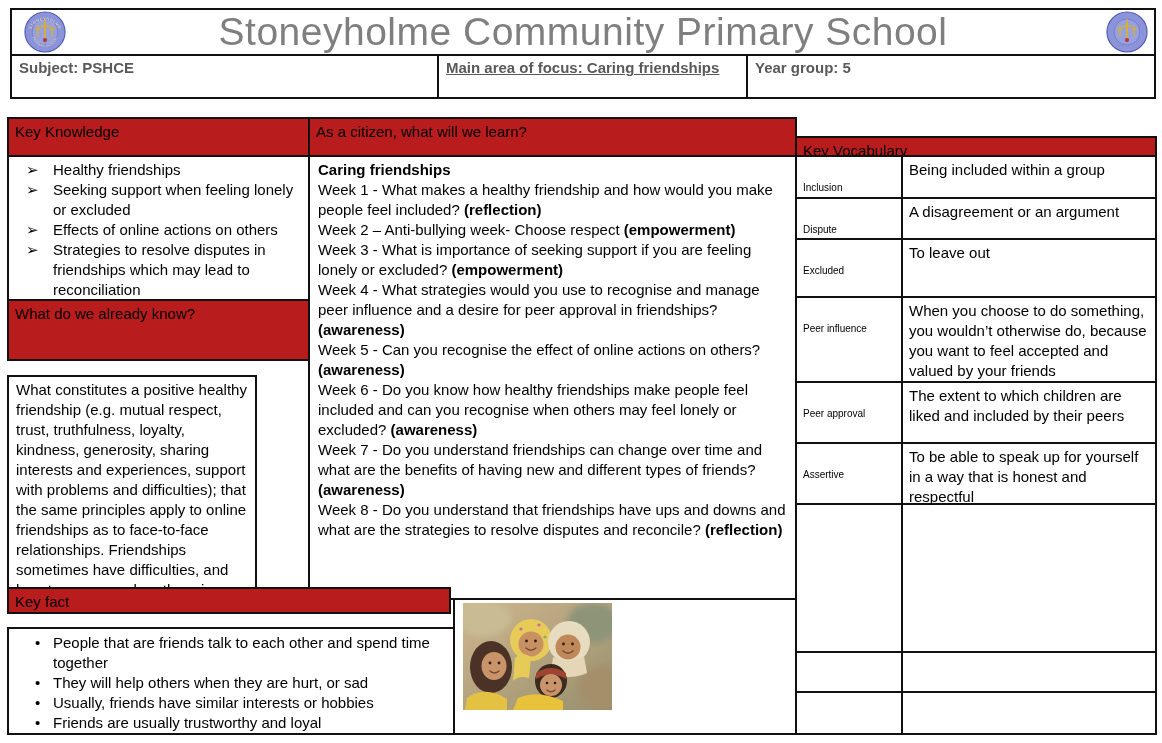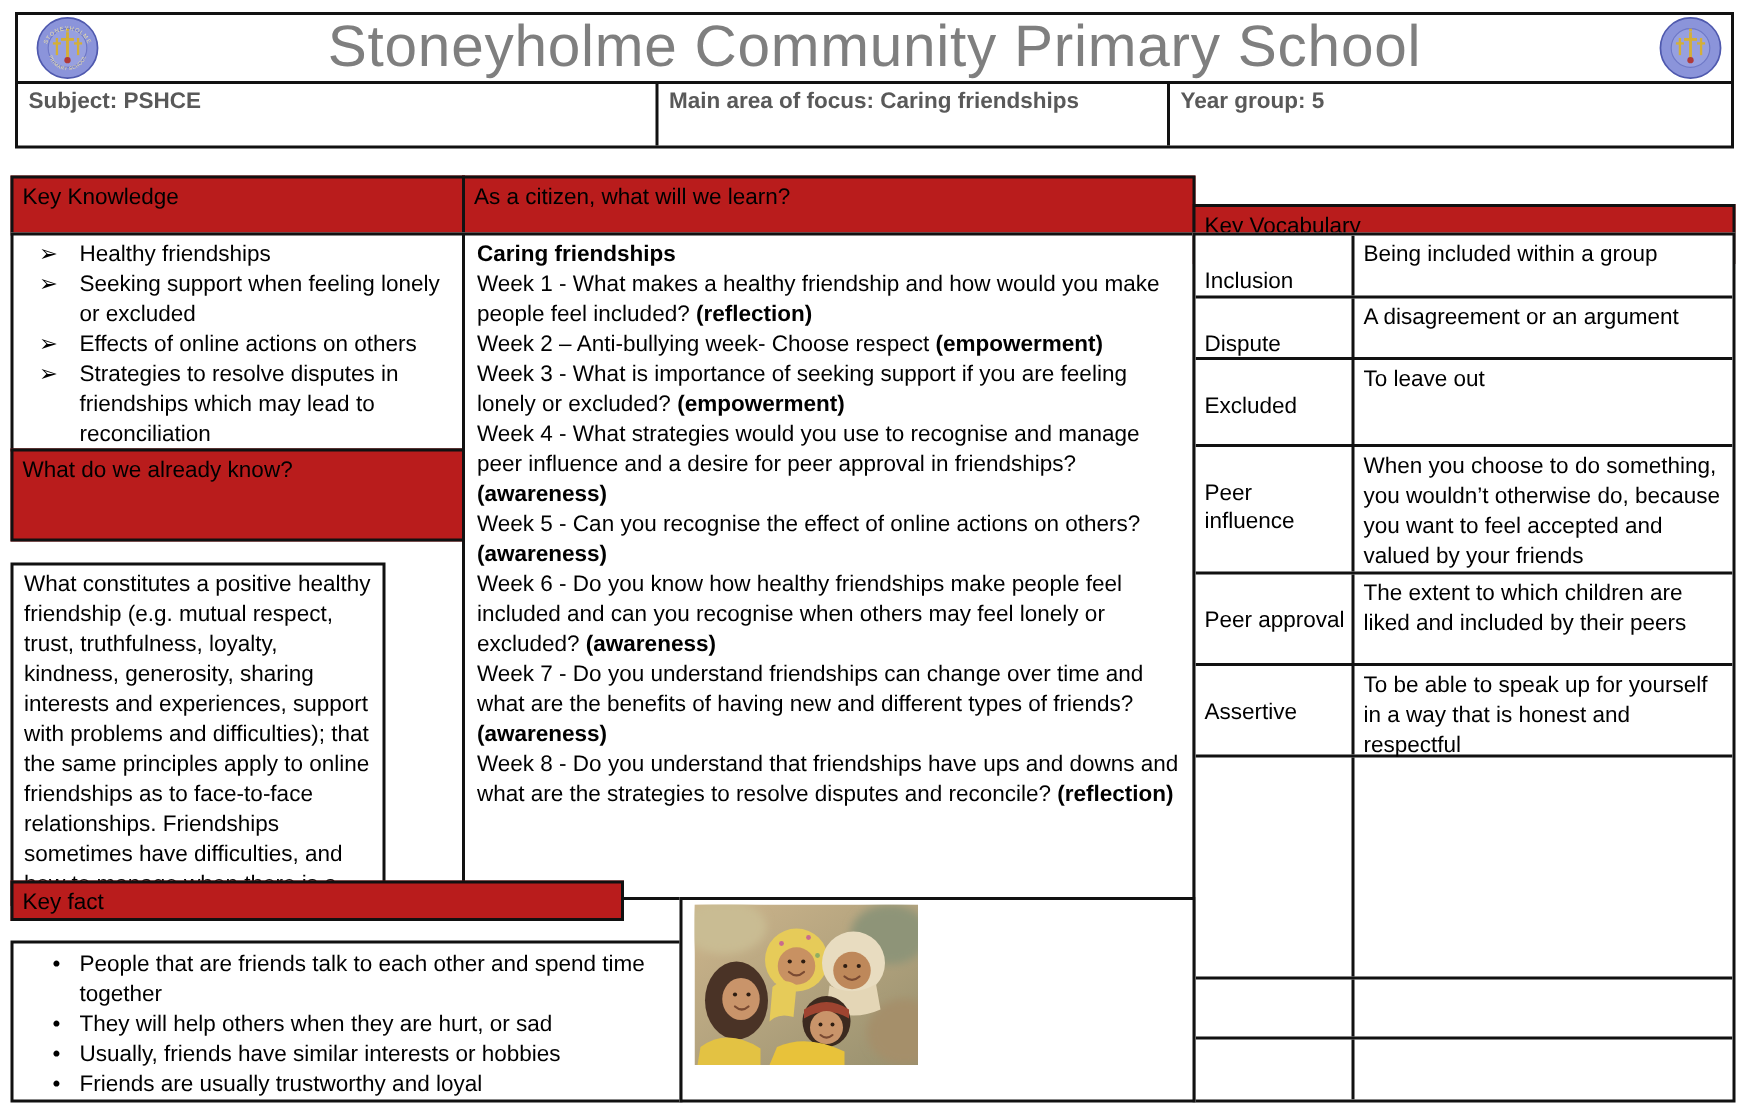--- a/index.html
+++ b/index.html
@@ -10,33 +10,33 @@
   .header-table{position:absolute;left:10px;top:8px;width:1146px;height:91px;
                 border:2px solid #111;box-sizing:border-box;background:#fff;}
   .title-row{height:44px;border-bottom:2px solid #111;display:flex;align-items:center;
              justify-content:center;position:relative;}
   .school-title{font-size:39px;color:#7f7f7f;font-weight:500;letter-spacing:.5px;white-space:nowrap;}
   .logo{position:absolute;top:1px;width:42px;height:42px;}
   .logo.left{left:12px;} .logo.right{right:6px;}
   .subject-row{display:flex;height:41px;}
   .subject-cell{box-sizing:border-box;padding:2px 7px;font-weight:bold;font-size:15px;
                 line-height:20px;color:#595959;}
-  .sc1{width:425px;} .sc2{width:343px;border-left:2px solid #111;border-right:2px solid #111;}
+  .sc1{width:425px;} .sc2{width:311px;border-left:2px solid #111;border-right:2px solid #111;text-decoration:underline;}
   .sc3{flex:1;}
 
   
   .cell{position:absolute;border:2px solid #111;background:#fff;box-sizing:border-box;overflow:hidden;}
   .pink{background:#b91c1c;}
   .head-label{font-size:15px;line-height:19px;padding:3px 6px;}
 
   .c-kk-head{left:7px;top:117px;width:303px;height:40px;}
   .c-kk-body{left:7px;top:155px;width:303px;height:146px;padding:3px 4px;}
   .c-know-head{left:7px;top:299px;width:303px;height:62px;}
   .c-know-body{left:7px;top:375px;width:250px;height:229px;padding:3px 7px;}
-  .c-fact-head{left:7px;top:587px;width:409px;height:27px;}
+  .c-fact-head{left:7px;top:587px;width:444px;height:27px;}
   .c-fact-body{left:7px;top:627px;width:448px;height:108px;padding:4px 4px;}
   .c-learn-head{left:308px;top:117px;width:489px;height:40px;}
   .c-learn-body{left:308px;top:155px;width:489px;height:445px;padding:3px 8px;}
   .c-photo{left:453px;top:598px;width:344px;height:137px;}
   .c-vocab-head{left:795px;top:117px;width:362px;height:40px;margin-top:19px;}
   .c-vocab-body{left:795px;top:155px;width:362px;height:580px;padding:0;}
 
   .body-text{font-size:15px;line-height:20px;}
   .week-line{font-size:15px;line-height:20px;}
   .bold{font-weight:bold;}
@@ -45,21 +45,21 @@
   .blist{margin:0;padding:0;list-style:none;}
   .blist li{display:flex;font-size:15px;line-height:20px;}
   .marker-arrow{flex:0 0 40px;padding-left:13px;box-sizing:border-box;}
   .marker-dot{flex:0 0 40px;padding-left:22px;box-sizing:border-box;}
   .blist .txt{flex:1;padding-right:4px;}
 
   
   .vocab-row{display:flex;border-bottom:2px solid #111;box-sizing:border-box;}
   .vocab-row:last-of-type{border-bottom:none;}
   .vocab-term{width:106px;flex:0 0 106px;border-right:2px solid #111;box-sizing:border-box;
-              padding:21px 4px 0 6px;font-size:15px;line-height:19px;}
+              padding:21px 4px 0 6px;font-size:10px;line-height:19px;}
   .vocab-def{flex:1;padding:3px 6px;font-size:15px;line-height:20px;}
   .vocab-row:nth-of-type(1){height:42px;}
   .vocab-row:nth-of-type(2){height:41px;}
   .vocab-row:nth-of-type(3){height:58px;}
   .vocab-row:nth-of-type(4){height:85px;}
   .vocab-row:nth-of-type(5){height:61px;}
   .vocab-row:nth-of-type(6){height:61px;}
   .vocab-row:nth-of-type(7){height:148px;}
   .vocab-row:nth-of-type(8){height:40px;}
   .vocab-row:nth-of-type(9){height:40px;}

